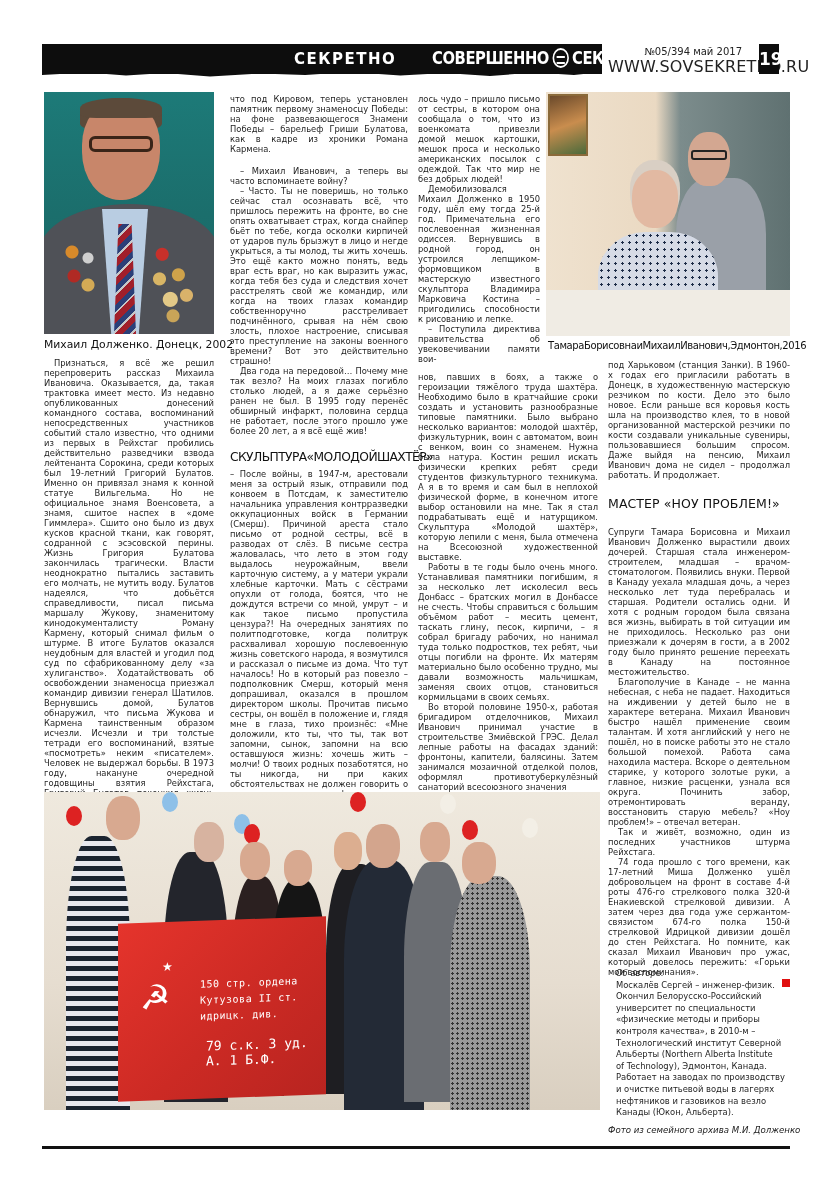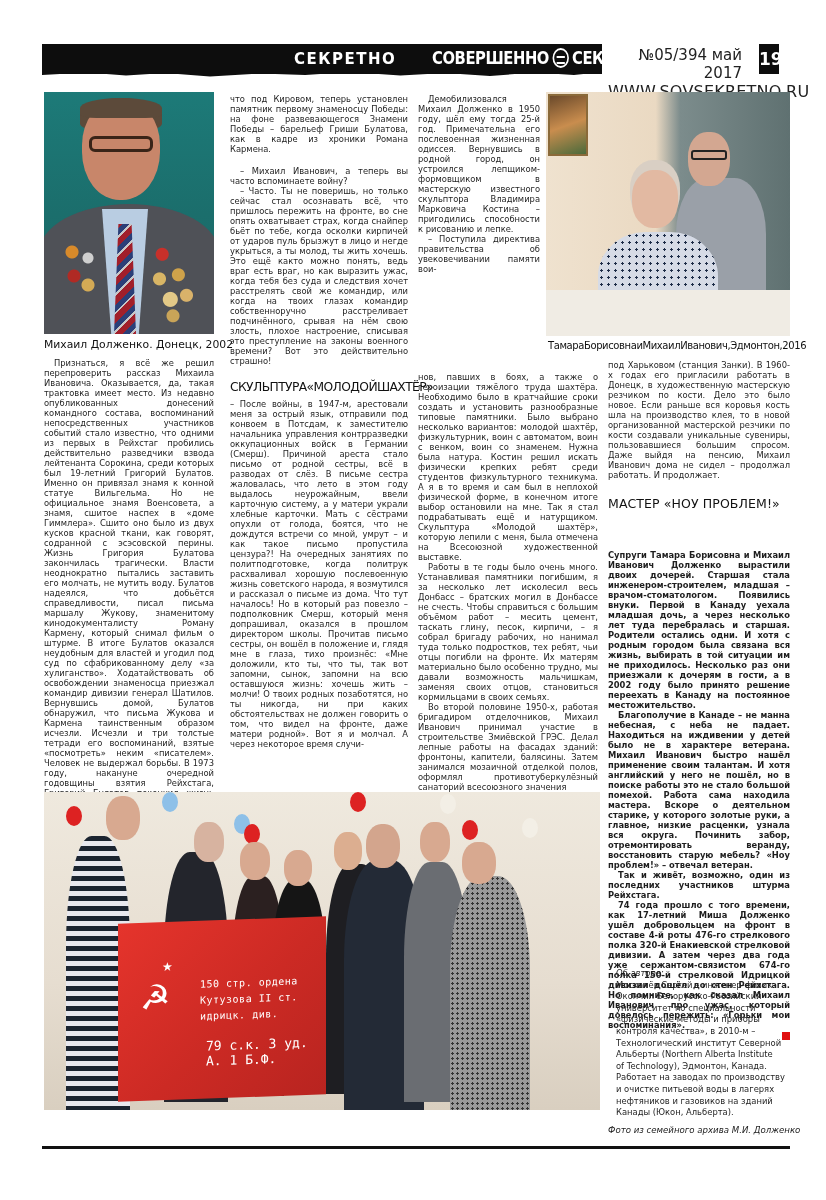--- a/index.html
+++ b/index.html
@@ -9,21 +9,21 @@
   
   .masthead { position: absolute; left: 42px; top: 44px; width: 748px; height: 30px; }
   .band { position: absolute; left: 0; top: 0; width: 560px; height: 30px; background: #0d0d0d; }
   .band-tear { position: absolute; left: 0; top: 24px; width: 560px; height: 10px; background: #0d0d0d;
     clip-path: polygon(0 0,100% 0,100% 40%,95% 70%,88% 45%,80% 80%,72% 50%,64% 75%,55% 40%,47% 70%,39% 55%,30% 85%,22% 50%,15% 75%,8% 45%,0 70%); }
   .section-title { position: absolute; left: 252px; top: 6px; color: #fff; font-weight: bold; font-size: 15px; letter-spacing: 1.5px; font-family: "DejaVu Sans", sans-serif; }
   .brand { position: absolute; left: 390px; top: 3px; color: #fff; font-weight: bold; font-size: 18px; letter-spacing: -0.5px; font-family: "DejaVu Sans", sans-serif; transform: scaleX(0.82); transform-origin: left; white-space: nowrap; display:flex; align-items:center; gap: 4px;}
   .brand-globe { display:inline-block; width: 20px; height: 20px; border: 2px solid #fff; border-radius: 50%; position: relative; }
   .brand-globe::after { content:""; position:absolute; left:3px; top:6px; width:10px; height:4px; border-top:2px solid #fff; border-bottom:2px solid #fff;}
   .issue-box { position: absolute; left: 566px; top: 0; width: 146px; height: 30px; background: #fff; text-align: right; padding-right: 12px; }
-  .issue-line1 { font-size: 15px; color:#222; margin-top: 2px; }
+  .issue-line1 { font-size: 10px; color:#222; margin-top: 2px; }
   .issue-line2 { font-size: 16px; color:#222; letter-spacing: 0.2px; }
   .page-num { position: absolute; left: 717px; top: 0; width: 20px; height: 30px; background: #0d0d0d; color: #fff; font-weight: bold; font-size: 17px; text-align: center; line-height: 30px; }
 
   
   .photo { position: absolute; overflow: hidden; }
   .photo-portrait { left: 44px; top: 92px; width: 170px; height: 242px; background: linear-gradient(180deg,#1d7a78 0%,#1b6e6c 50%,#1b6a67 100%); }
   .pp-body { position:absolute; left:-5px; bottom:-10px; width:180px; height:140px; background: #4f5157; border-radius: 50% 50% 0 0 / 35% 35% 0 0; }
   .pp-shirt { position:absolute; left:58px; bottom:0; width:46px; height:125px; background:#b9cde2; clip-path: polygon(0 0,100% 0,80% 100%,20% 100%);}
   .pp-tie { position:absolute; left:70px; bottom:0; width:22px; height:110px; background: repeating-linear-gradient(135deg,#a11f2a 0 6px,#2b3f78 6px 11px,#c7c7c7 11px 13px); clip-path: polygon(20% 0,80% 0,100% 100%,0 100%);}
   .pp-head { position:absolute; left:38px; top:8px; width:78px; height:100px; background:#c8866a; border-radius:45% 45% 48% 48%; }
@@ -62,21 +62,21 @@
   
   .col { position: absolute; font-family: "DejaVu Sans", sans-serif; font-size: 8.35px; line-height: 10px; color: #1e1e1e; text-align: justify; hyphens: auto; }
   .col p { text-indent: 10px; }
   .col p.noindent { text-indent: 0; }
   .col .gap { height: 11.9px; }
   .c1 { left: 44px; top: 358px; width: 170px; }
   .c2 { left: 230px; top: 94px; width: 178px; }
   .c3a { left: 418px; top: 94px; width: 122px; }
   .c3b { left: 418px; top: 372px; width: 180px; }
   .c4a { left: 608px; top: 360px; width: 182px; }
-  .c4b { left: 608px; top: 550px; width: 182px; font-weight: bold; }
+  .c4b { left: 608px; top: 527px; width: 182px; }
 
   .subhead { font-family: "DejaVu Sans", sans-serif; font-size: 12.3px; color:#111; letter-spacing: -0.6px; margin: 4px 0 7px 0; white-space: nowrap; text-indent: 0 !important; }
   .subhead2 { position:absolute; left: 608px; top: 496px; font-size: 12.5px; color:#111; letter-spacing: 0.1px; white-space: nowrap; }
   .end-mark { display:block; width: 8px; height: 8px; background:#e01010; margin: 2px 0 6px auto; }
 
   .about { position:absolute; left: 608px; top: 966px; width: 182px; font-size: 8.4px; line-height: 11.6px; color:#1e1e1e;margin-left:8px; }
   .about .head { font-style: italic; }
 
   .rule { position:absolute; left: 42px; top: 1146px; width: 748px; height: 3px; background:#111; }
 </style>
@@ -125,26 +125,28 @@
 
 <div class="col c1">
   <p>Признаться, я всё же решил перепроверить рассказ Михаила Ивановича. Оказывается, да, такая трактовка имеет место. Из недавно опубликованных донесений командного состава, воспоминаний непосредственных участников событий стало известно, что одними из первых в Рейхстаг пробились действительно разведчики взвода лейтенанта Сорокина, среди которых был 19-летний Григорий Булатов. Именно он привязал знамя к конной статуе Вильгельма. Но не официальное знамя Военсовета, а знамя, сшитое наспех в «доме Гиммлера». Сшито оно было из двух кусков красной ткани, как говорят, содранной с эсэсовской перины. Жизнь Григория Булатова закончилась трагически. Власти неоднократно пытались заставить его молчать, не мутить воду. Булатов надеялся, что добьётся справедливости, писал письма маршалу Жукову, знаменитому кинодокументалисту Роману Кармену, который снимал фильм о штурме. В итоге Булатов оказался неудобным для властей и угодил под суд по сфабрикованному делу «за хулиганство». Ходатайствовать об освобождении знаменосца приезжал командир дивизии генерал Шатилов. Вернувшись домой, Булатов обнаружил, что письма Жукова и Кармена таинственным образом исчезли. Исчезли и три толстые тетради его воспоминаний, взятые «посмотреть» неким «писателем». Человек не выдержал борьбы. В 1973 году, накануне очередной годовщины взятия Рейхстага, Григорий Булатов покончил жизнь самоубийством. И всё же справедливость, хотя бы отчасти, но восторжествовала – на родине героя, в небольшом городке Слободской,</p>
 </div>
 
 <div class="col c2">
   <p class="noindent">что под Кировом, теперь установлен памятник первому знаменосцу Победы: на фоне развевающегося Знамени Победы – барельеф Гриши Булатова, как в кадре из хроники Романа Кармена.</p>
   <div class="gap"></div>
   <p>– Михаил Иванович, а теперь вы часто вспоминаете войну?</p>
   <p>– Часто. Ты не поверишь, но только сейчас стал осознавать всё, что пришлось пережить на фронте, во сне опять охватывает страх, когда снайпер бьёт по тебе, когда осколки кирпичей от ударов пуль брызжут в лицо и негде укрыться, а ты молод, ты жить хочешь. Это ещё както можно понять, ведь враг есть враг, но как выразить ужас, когда тебя без суда и следствия хочет расстрелять свой же командир, или когда на твоих глазах командир собственноручно расстреливает подчинённого, срывая на нём свою злость, плохое настроение, списывая это преступление на законы военного времени? Вот это действительно страшно!</p>
+  <p>Два года на передовой… Почему мне так везло? На моих глазах погибло столько людей, а я даже серьёзно ранен не был. В 1995 году перенёс обширный инфаркт, половина сердца не работает, после этого прошло уже более 20 лет, а я всё ещё жив!</p>
   <div class="gap"></div>
   <div class="subhead">СКУЛЬПТУРА«МОЛОДОЙШАХТЁР»</div>
   <p class="noindent">– После войны, в 1947-м, арестовали меня за острый язык, отправили под конвоем в Потсдам, к заместителю начальника управления контрразведки оккупационных войск в Германии (Смерш). Причиной ареста стало письмо от родной сестры, всё в разводах от слёз. В письме сестра жаловалась, что лето в этом году выдалось неурожайным, ввели карточную систему, а у матери украли хлебные карточки. Мать с сёстрами опухли от голода, боятся, что не дождутся встречи со мной, умрут – и как такое письмо пропустила цензура?! На очередных занятиях по политподготовке, когда политрук расхваливал хорошую послевоенную жизнь советского народа, я возмутился и рассказал о письме из дома. Что тут началось! Но в который раз повезло – подполковник Смерш, который меня допрашивал, оказался в прошлом директором школы. Прочитав письмо сестры, он вошёл в положение и, глядя мне в глаза, тихо произнёс: «Мне доложили, кто ты, что ты, так вот запомни, сынок, запомни на всю оставшуюся жизнь: хочешь жить – молчи! О твоих родных позаботятся, но ты никогда, ни при каких обстоятельствах не должен говорить о том, что видел на фронте, даже матери родной». Вот я и молчал. А через некоторое время случи-</p>
 </div>
 
 <div class="col c3a">
+  <p class="noindent">лось чудо – пришло письмо от сестры, в котором она сообщала о том, что из военкомата привезли домой мешок картошки, мешок проса и несколько американских посылок с одеждой. Так что мир не без добрых людей!</p>
   <p>Демобилизовался Михаил Долженко в 1950 году, шёл ему тогда 25-й год. Примечательна его послевоенная жизненная одиссея. Вернувшись в родной город, он устроился лепщиком-формовщиком в мастерскую известного скульптора Владимира Марковича Костина – пригодились способности к рисованию и лепке.</p>
   <p>– Поступила директива правительства об увековечивании памяти вои-</p>
 </div>
 <div class="col c3b">
   <p class="noindent">нов, павших в боях, а также о героизации тяжёлого труда шахтёра. Необходимо было в кратчайшие сроки создать и установить разнообразные типовые памятники. Было выбрано несколько вариантов: молодой шахтёр, физкультурник, воин с автоматом, воин с венком, воин со знаменем. Нужна была натура. Костин решил искать физически крепких ребят среди студентов физкультурного техникума. А я в то время и сам был в неплохой физической форме, в конечном итоге выбор остановили на мне. Так я стал подрабатывать ещё и натурщиком. Скульптура «Молодой шахтёр», которую лепили с меня, была отмечена на Всесоюзной художественной выставке.</p>
   <p>Работы в те годы было очень много. Устанавливая памятники погибшим, я за несколько лет исколесил весь Донбасс – братских могил в Донбассе не счесть. Чтобы справиться с большим объёмом работ – месить цемент, таскать глину, песок, кирпичи, – я собрал бригаду рабочих, но нанимал туда только подростков, тех ребят, чьи отцы погибли на фронте. Их матерям материально было особенно трудно, мы давали возможность мальчишкам, заменяя своих отцов, становиться кормильцами в своих семьях.</p>
   <p>Во второй половине 1950-х, работая бригадиром отделочников, Михаил Иванович принимал участие в строительстве Змиёвской ГРЭС. Делал лепные работы на фасадах зданий: фронтоны, капители, балясины. Затем занимался мозаичной отделкой полов, оформлял противотуберкулёзный санаторий всесоюзного значения</p>
 </div>
 
 <div class="col c4a">
@@ -164,21 +166,21 @@
   <div>Москалёв Сергей – инженер-физик.</div>
   <div>Окончил Белорусско-Российский</div>
   <div>университет по специальности</div>
   <div>«физические методы и приборы</div>
   <div>контроля качества», в 2010-м –</div>
   <div>Технологический институт Северной</div>
   <div>Альберты (Northern Alberta Institute</div>
   <div>of Technology), Эдмонтон, Канада.</div>
   <div>Работает на заводах по производству</div>
   <div>и очистке питьевой воды в лагерях</div>
-  <div>нефтяников и газовиков на зданий</div>
+  <div>нефтяников и газовиков на везло</div>
   <div>Канады (Юкон, Альберта).</div>
 </div>
 
 <div class="photo photo-group">
   <div class="balloon" style="left:22px;top:14px;background:#d22;"></div>
   <div class="balloon" style="left:118px;top:0px;background:#8ec0e8;"></div>
   <div class="balloon" style="left:190px;top:22px;background:#8ec0e8;"></div>
   <div class="balloon" style="left:200px;top:32px;background:#d22;"></div>
   <div class="balloon" style="left:306px;top:0px;background:#d22;"></div>
   <div class="balloon" style="left:396px;top:2px;background:#f3efe6;"></div>

